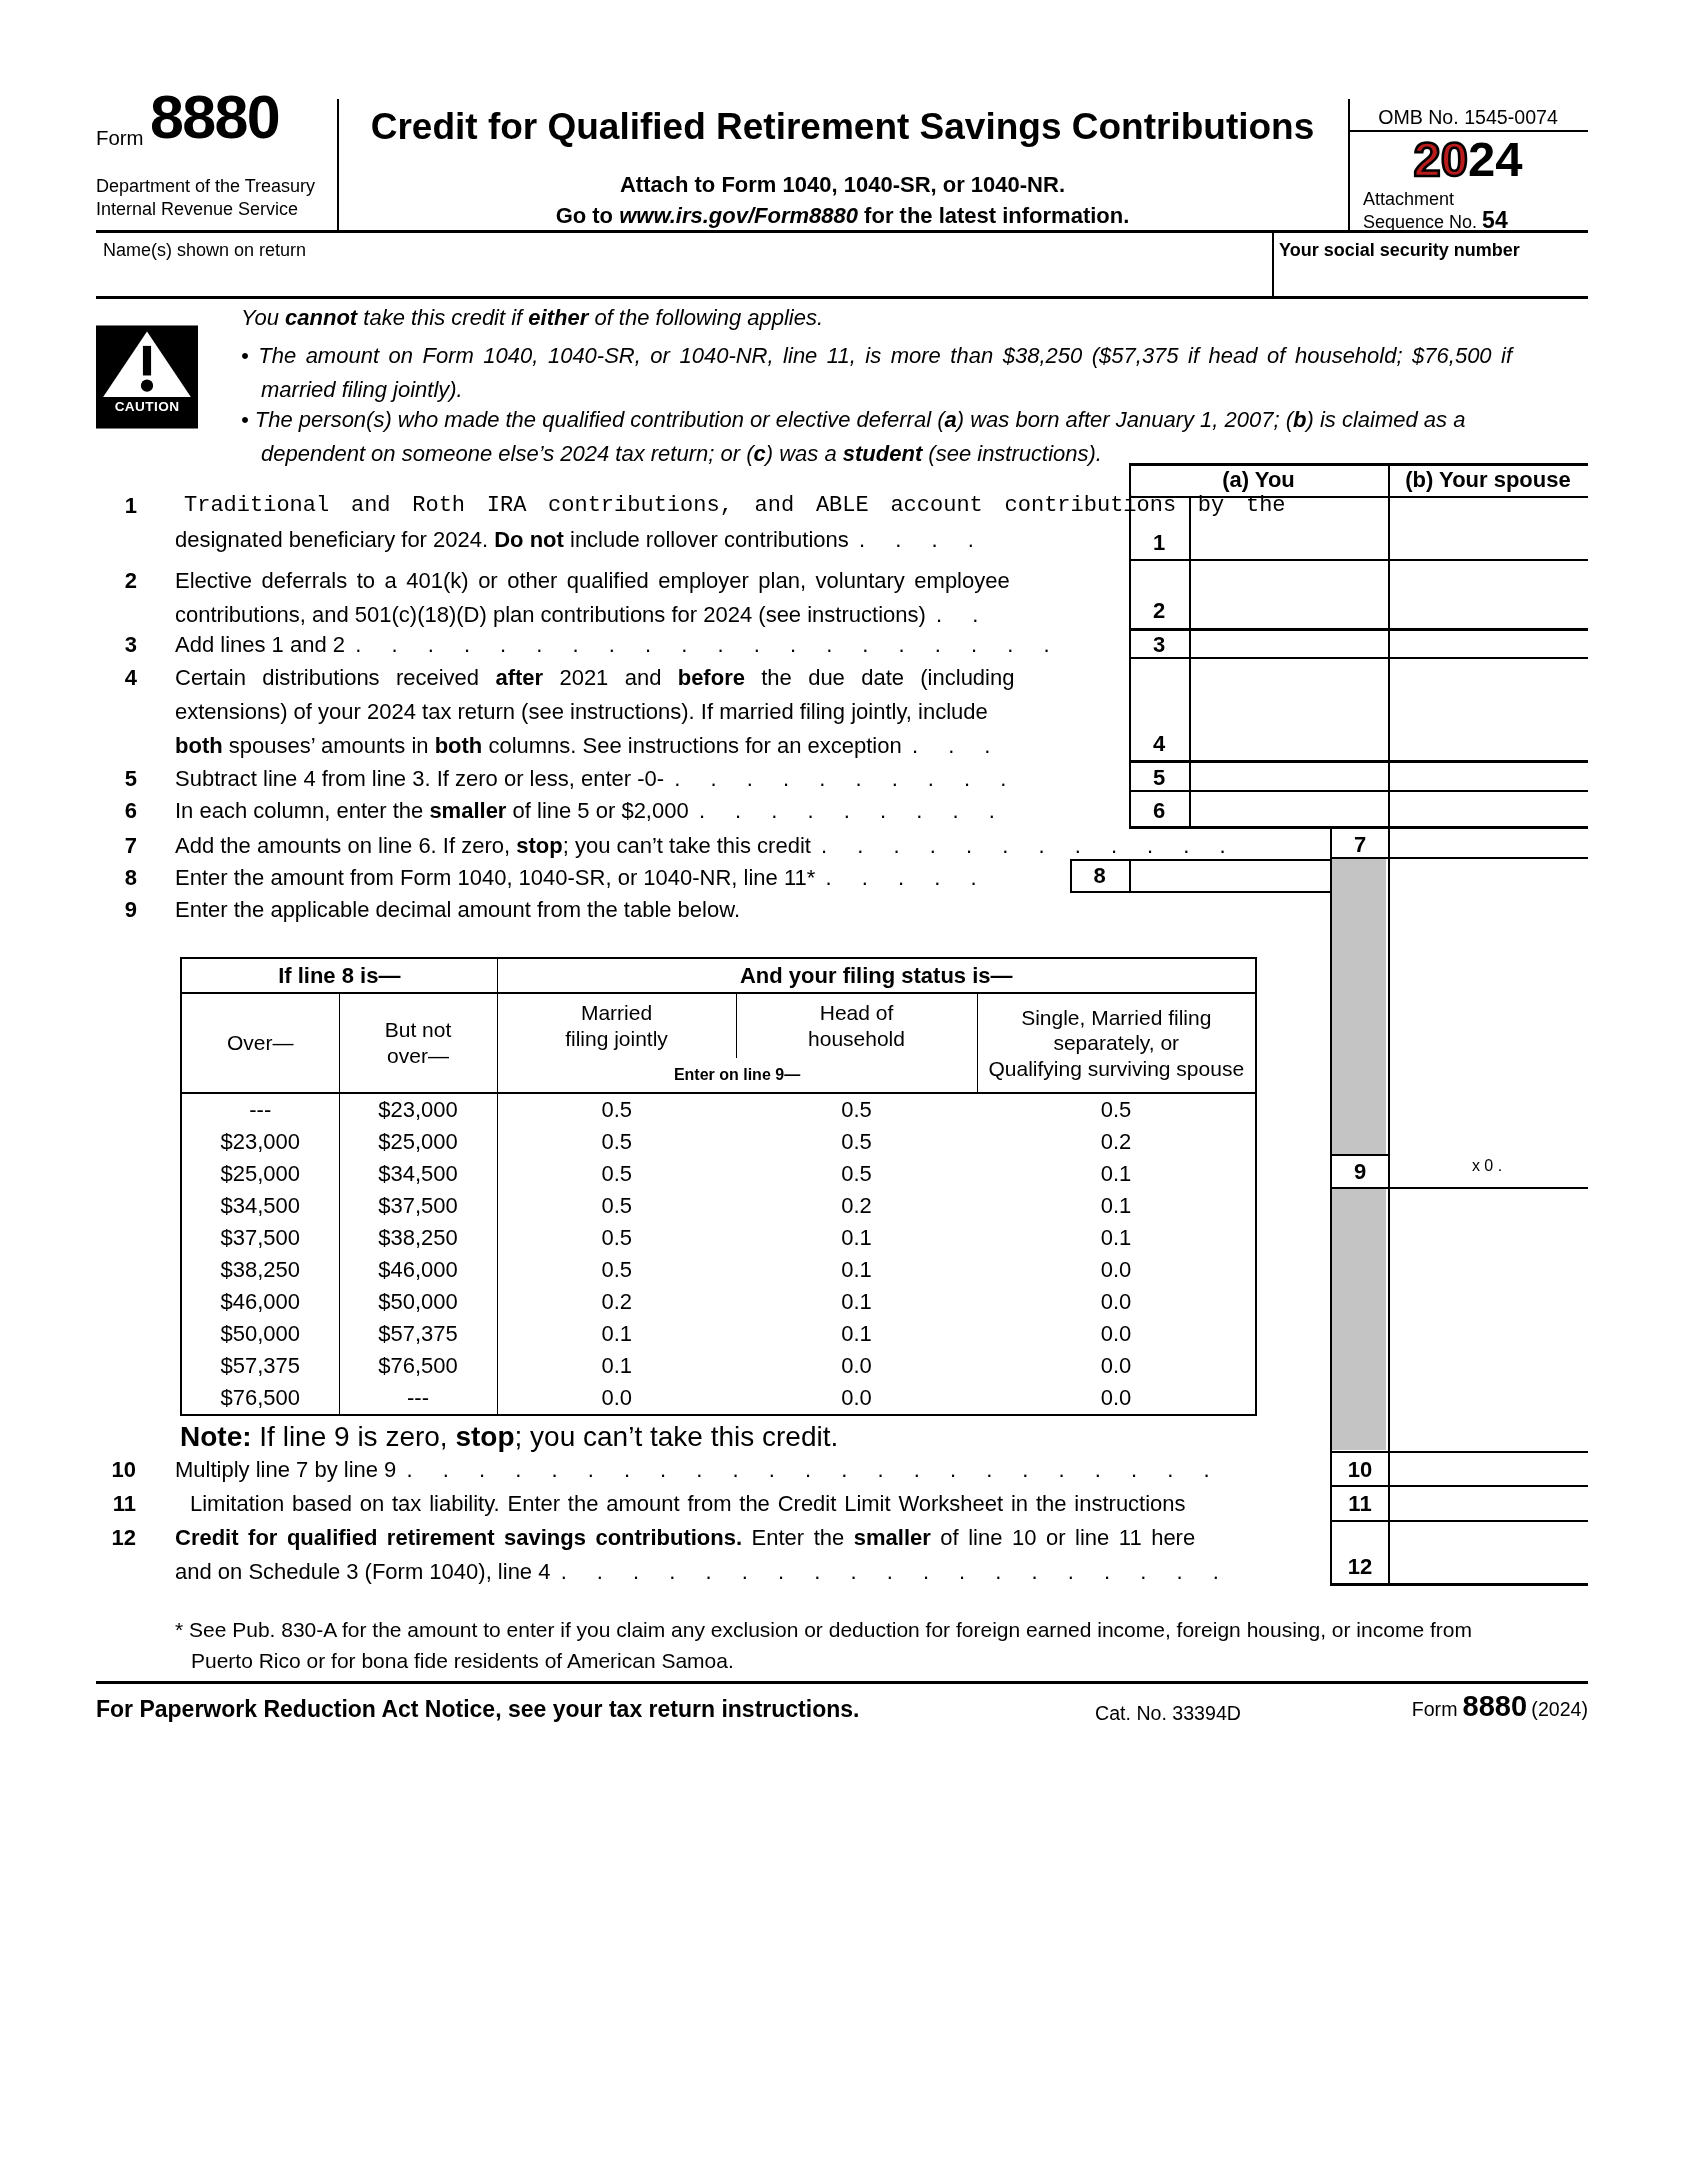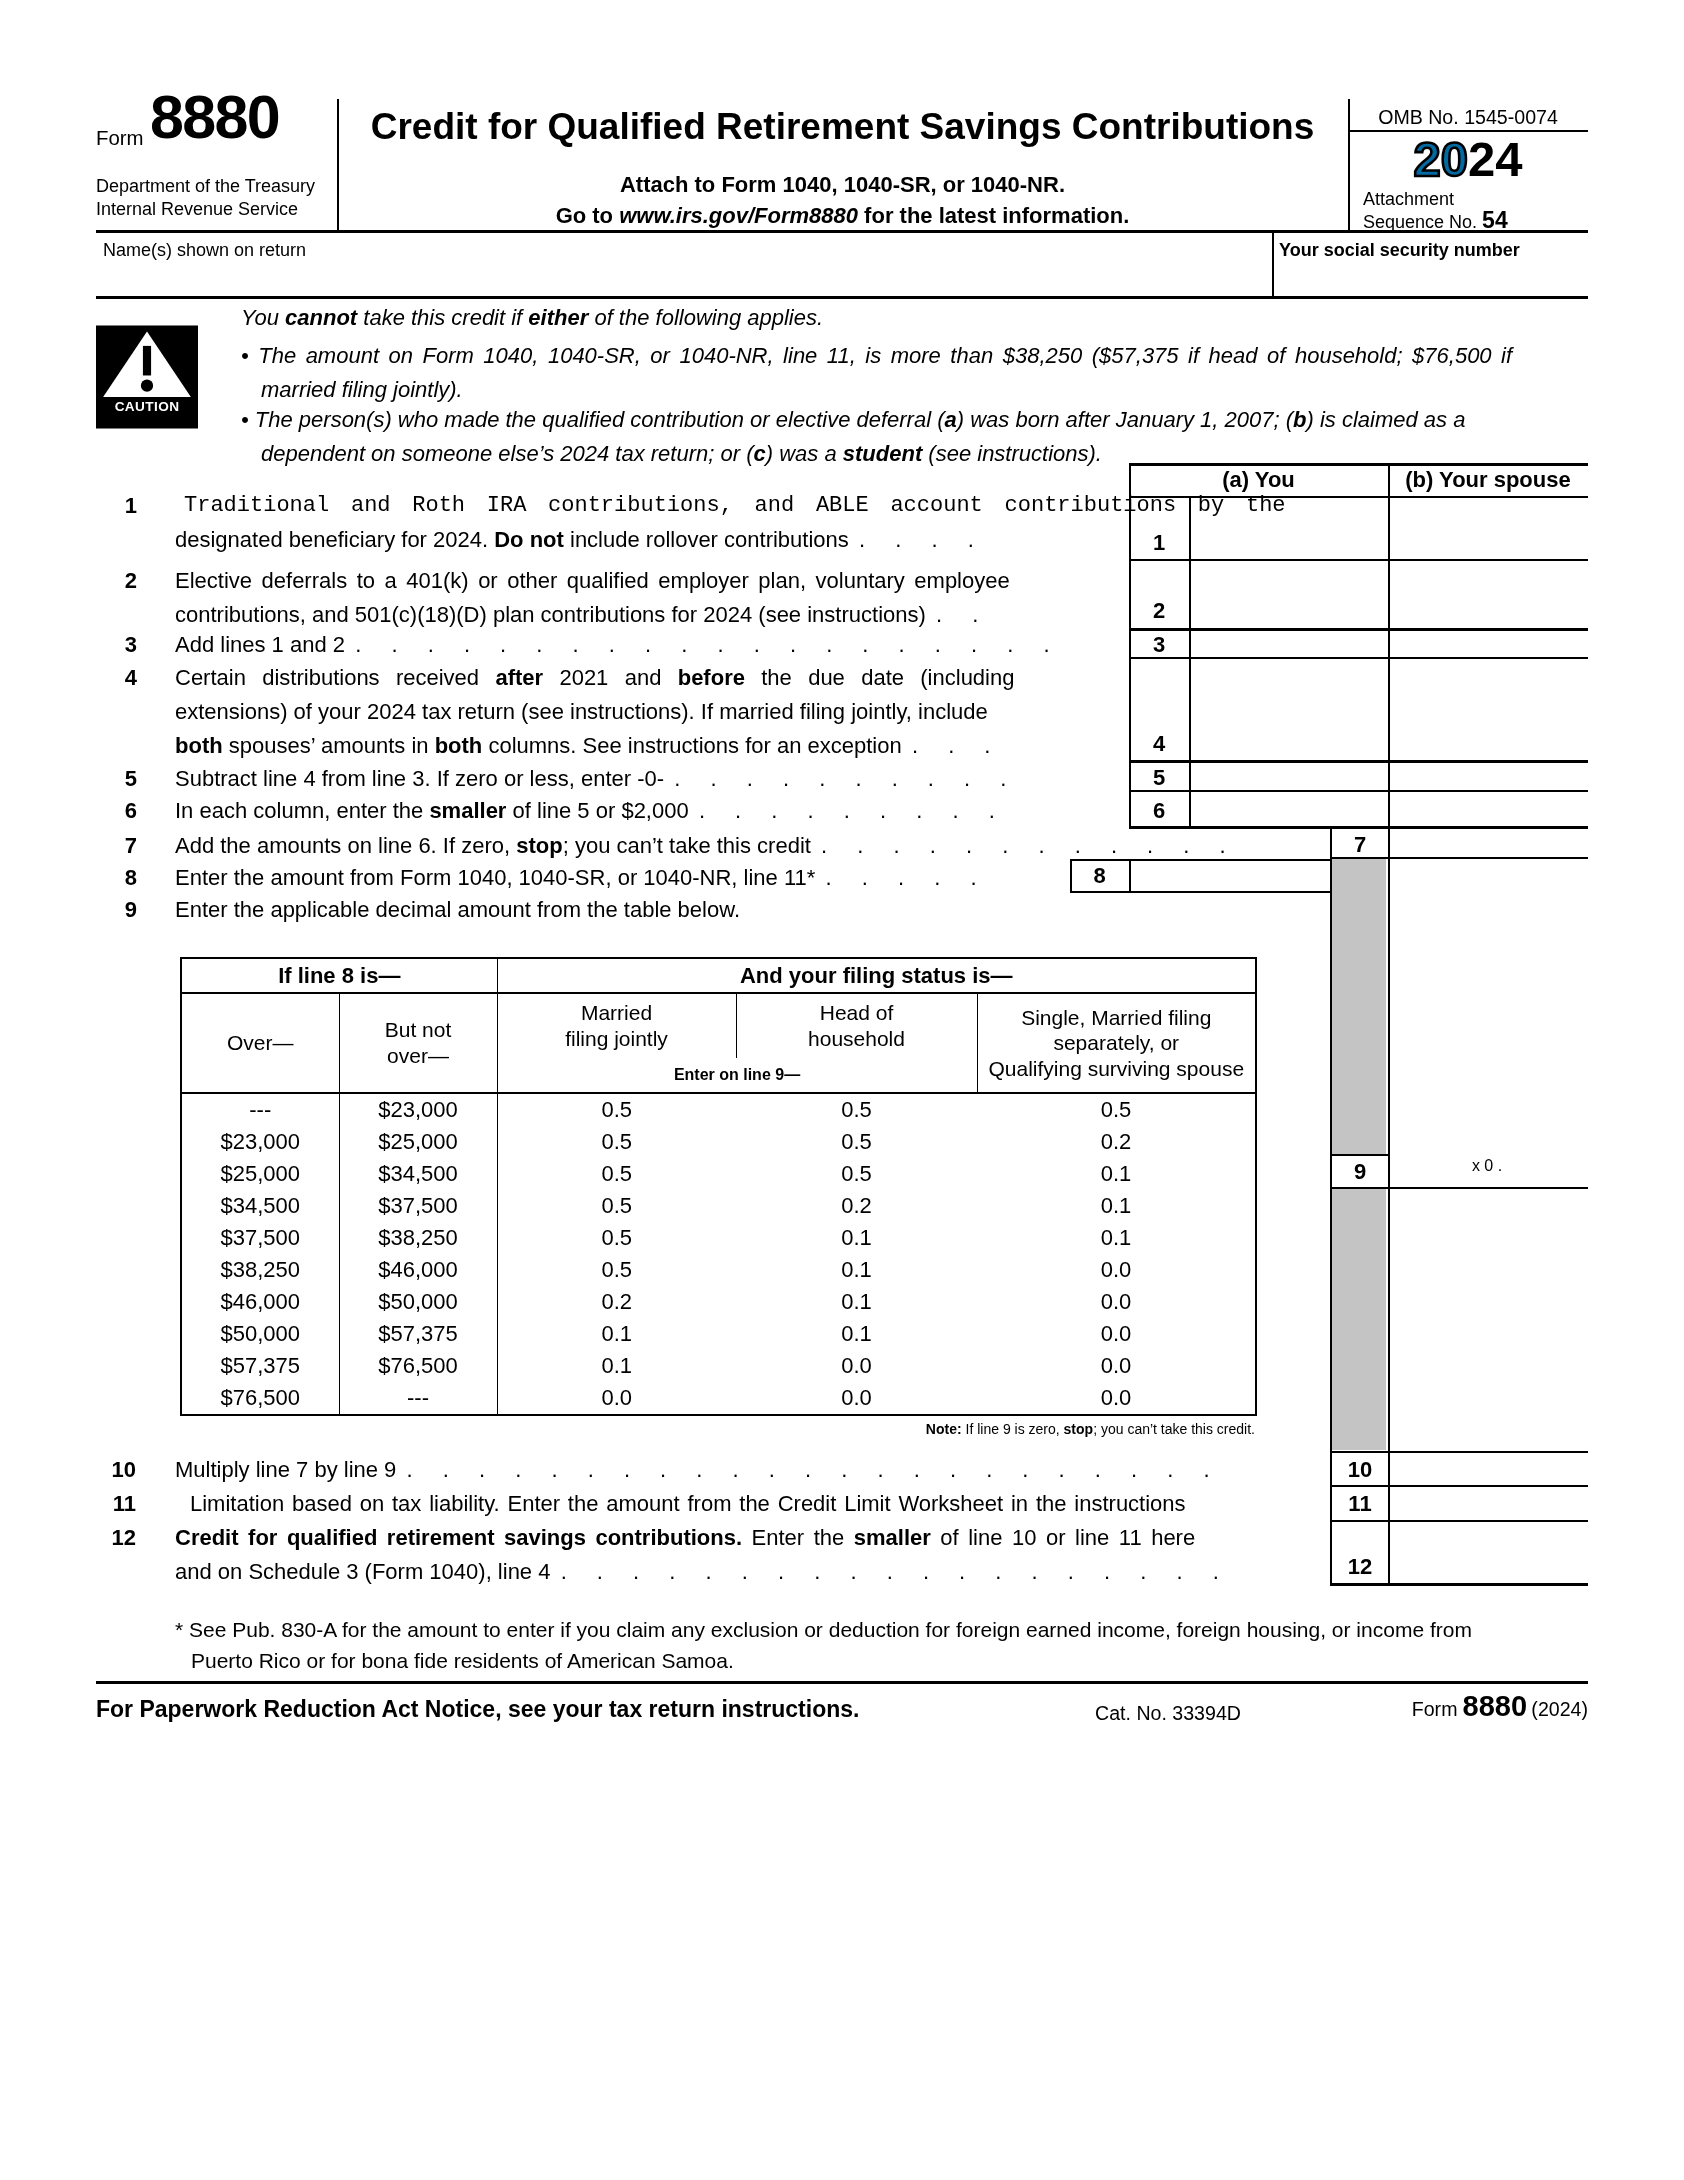--- a/index.html
+++ b/index.html
@@ -11,21 +11,21 @@
   .t{position:absolute;white-space:nowrap;font-size:22px;line-height:29px;}
   .b{font-weight:700;}
   .i{font-style:italic;}
   .seg-b{font-weight:700;}
   .seg-i{font-style:italic;}
   .lno{position:absolute;width:43px;text-align:right;font-weight:700;font-size:22px;line-height:29px;}
   .boxno{position:absolute;text-align:center;font-weight:700;font-size:22px;line-height:29px;}
   .dots{word-spacing:24px;margin-left:10.2px;letter-spacing:0;}
   .gray{position:absolute;background:#c4c4c4;}
   .field{position:absolute;}
-  .yr-outline{color:#0369a1;-webkit-text-stroke:2.6px #000;}
+  .yr-outline{color:#b91c1c;-webkit-text-stroke:2.6px #000;}
   @supports not (-webkit-text-stroke: 1px #000){ .yr-outline{color:#000;} }
 
   
   #ratio-table{position:absolute;left:180px;top:957px;width:1075px;border-collapse:collapse;
                table-layout:fixed;border:2.6px solid #000;}
   #ratio-table th,#ratio-table td{padding:0;vertical-align:middle;text-align:center;font-weight:400;}
   #ratio-table .ra th{border-bottom:2.6px solid #000;font-size:22px;font-weight:700;height:33px;}
   #ratio-table .ra th.lft{border-right:1.7px solid #000;}
   #ratio-table thead{border-bottom:2.6px solid #000;}
   .pre{white-space:pre-line;}
@@ -285,21 +285,21 @@
         <tr>
           <td>$76,500</td>
           <td>---</td>
           <td>0.0</td>
           <td>0.0</td>
           <td>0.0</td>
         </tr>
       </tbody>
   </table>
 
-  <div class="abs" style="left:180px;top:1421px;width:1075px;text-align:right;font-size:14px;"><span class="seg-b">Note:</span><span> If line 9 is zero, </span><span class="seg-b">stop</span><span>; you can’t take this credit.</span></div>
+  <div class="abs" style="left:180px;top:1421px;width:1075px;text-align:left;font-size:28px;"><span class="seg-b">Note:</span><span> If line 9 is zero, </span><span class="seg-b">stop</span><span>; you can’t take this credit.</span></div>
 
   <div class="lno" style="left:85px;top:1455px;width:51px;">10</div>
   <div class="t" style="left:175px;top:1455px;text-align:center;"><span><span>Multiply line 7 by line 9</span></span><span class="dots">. . . . . . . . . . . . . . . . . . . . . . .</span></div>
 
   <div class="lno" style="left:85px;top:1489px;width:51px;">11</div>
   <div class="t" style="left:182px;top:1489px;word-spacing:1.7px;margin-left:8px;"><span>Limitation based on tax liability. Enter the amount from the Credit Limit Worksheet in the instructions</span></div>
 
   <div class="lno" style="left:85px;top:1523px;width:51px;">12</div>
   <div class="t" style="left:175px;top:1523px;word-spacing:3.4px;"><span class="seg-b">Credit for qualified retirement savings contributions.</span><span> Enter the </span><span class="seg-b">smaller</span><span> of line 10 or line 11 here</span></div>
   <div class="t" style="left:175px;top:1557px;"><span><span>and on Schedule 3 (Form 1040), line 4</span></span><span class="dots">. . . . . . . . . . . . . . . . . . .</span></div>

